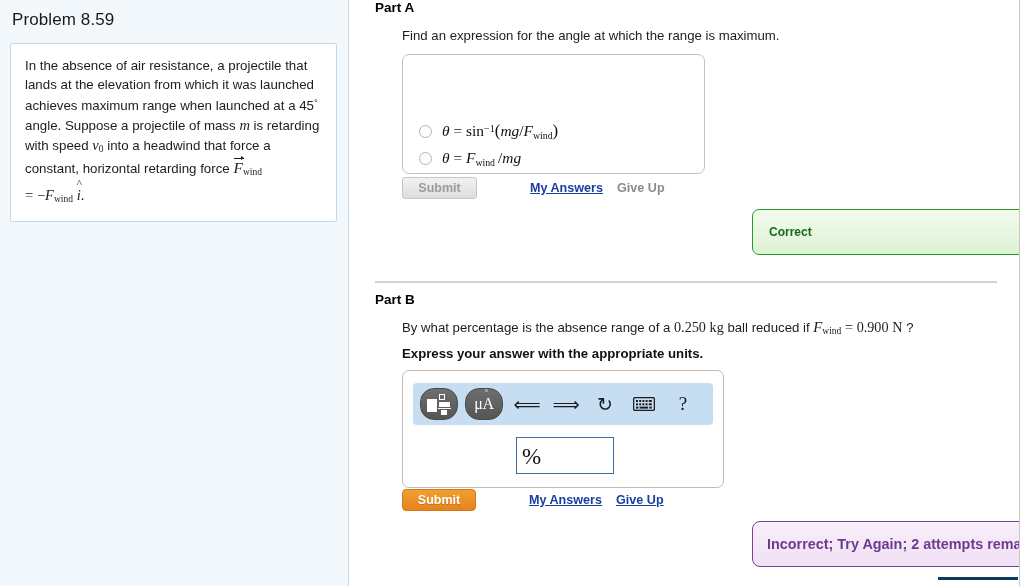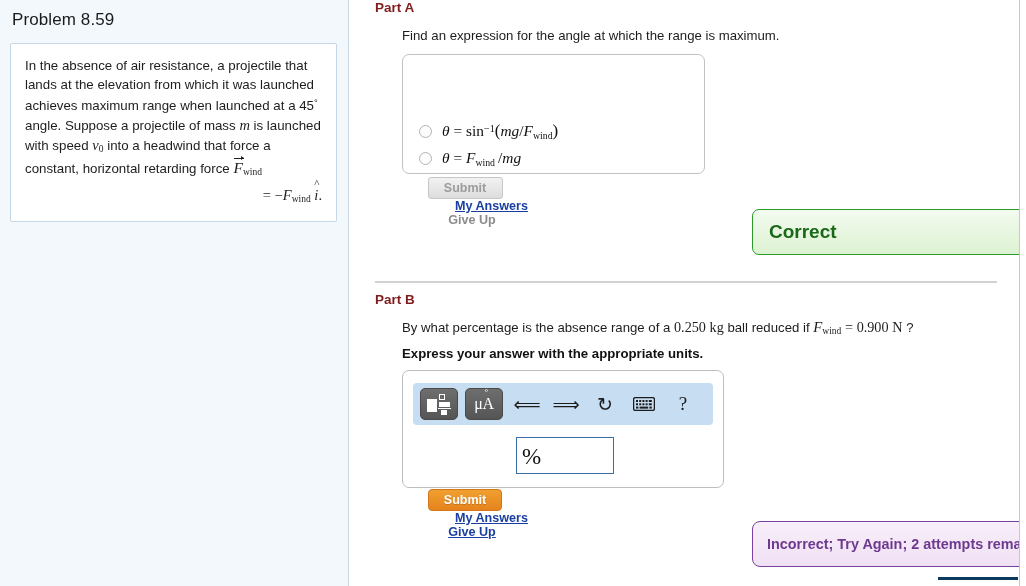--- a/index.html
+++ b/index.html
@@ -61,33 +61,33 @@
     border-left: 3.5px solid #1d1d1d;
     border-top: 2px solid transparent;
     border-bottom: 2px solid transparent;
   }
   .hatI { position: relative; display: inline-block; font-family: "Liberation Serif", serif; font-style: italic; font-size: 14.5px; }
   .hatI::after {
     content: "^";
     position: absolute; left: 0px; top: -12px;
     font-size: 11px; font-style: normal;
   }
-  .lastline { display: block; margin-top: 4px; text-align: right; }
+  .lastline { display: block; margin-top: 4px; }
 
   
   #right-panel {
     position: absolute;
     left: 350px; top: 0;
     width: 676px; height: 586px;
     background: #ffffff;
   }
   .part-head {
     font-size: 13.5px;
     font-weight: bold;
-    color: #7f1d1d;
+    color: #000000;
   }
   .prompt {
     font-size: 13.2px;
     color: #1d1d1d;
   }
   .prompt .mathr { font-family: "Liberation Serif", serif; font-size: 14.2px; }
   .prompt .mathi { font-family: "Liberation Serif", serif; font-style: italic; font-size: 14.8px; }
   .bold-note { font-size: 13.2px; font-weight: bold; color: #111; }
 
   
@@ -133,21 +133,21 @@
     color: #111;
     white-space: nowrap;
   }
   .choice-math i { font-style: italic; }
   .choice-math .rm { font-style: normal; }
   .choice-math .ssub { font-size: 9.8px; font-style: normal; vertical-align: -0.26em; }
   .choice-math .ssup { font-size: 10.2px; font-style: normal; vertical-align: 0.42em; }
   .bigpar { font-size: 17px; }
 
   
-  .submit-row { position: absolute; display: flex; align-items: center; flex-direction: column; }
+  .submit-row { position: absolute; display: flex; align-items: center; }
   .btn-disabled {
     width: 75px; height: 22px;
     border-radius: 3px;
     background: linear-gradient(#f2f2f2, #dddddd);
     border: 1px solid #c6c6c6;
     color: #9c9c9c;
     font-size: 12.5px;
     font-weight: bold;
     display: flex; align-items: center; justify-content: center;
   }
@@ -183,21 +183,21 @@
     position: absolute;
     left: 402px; top: 209px;
     width: 288px; height: 46px;
     border: 1px solid #2a9a2a;
     border-radius: 7px;
     background: linear-gradient(#f3fbef, #ddf2d2);
     display: flex; align-items: center;
   }
   #correct-text {
     margin-left: 16px;
-    font-size: 19px;
+    font-size: 12px;
     font-weight: bold;
     color: #186818;
   }
   #incorrect-box {
     position: absolute;
     left: 402px; top: 521px;
     width: 343px; height: 46px;
     border: 1px solid #7b3f9d;
     border-radius: 8px;
     background: linear-gradient(#f8effa, #f0e0f4);
@@ -237,21 +237,21 @@
     left: 10px; top: 12px;
     width: 300px; height: 42px;
     background: #c7ddf2;
     border-radius: 4px;
     display: flex;
     align-items: center;
   }
   .tool-dark {
     width: 38px; height: 32px;
     margin-left: 7px;
-    border-radius: 5px;
+    border-radius: 14px;
     background: linear-gradient(#6e6e6e, #555555);
     border: 1px solid #4a4a4a;
     display: flex; align-items: center; justify-content: center;
     color: #ffffff;
   }
   .tool-icon {
     width: 30px; height: 30px;
     margin-left: 9px;
     display: flex; align-items: center; justify-content: center;
     color: #1c1c1c;
@@ -330,21 +330,21 @@
 
     <div id="problem-title">Problem 8.59</div>
 
     <div id="question-box">
       <div class="qtext">
         <span>In the absence of air resistance, a projectile that</span>
         <span>lands at the elevation from which it was launched</span>
         <span>achieves maximum range when launched at a 45</span><span class="sup">°</span>
         <span>angle. Suppose a projectile of mass</span>
         <span class="mathi">m</span>
-        <span>is launched</span>
+        <span>is retarding</span>
         <span>with speed</span>
         <span class="mathi">v</span><span class="sub">0</span>
         <span>into a headwind that force a</span>
         <span>constant, horizontal retarding force</span>
         <span class="vecF">F</span><span class="sub">wind</span>
         <span class="lastline">
           <span class="mathr">=</span>
           <span class="mathr">−</span><span class="mathi">F</span><span class="sub">wind</span>
           <span class="hatI">i</span><span class="mathr">.</span>
         </span>

